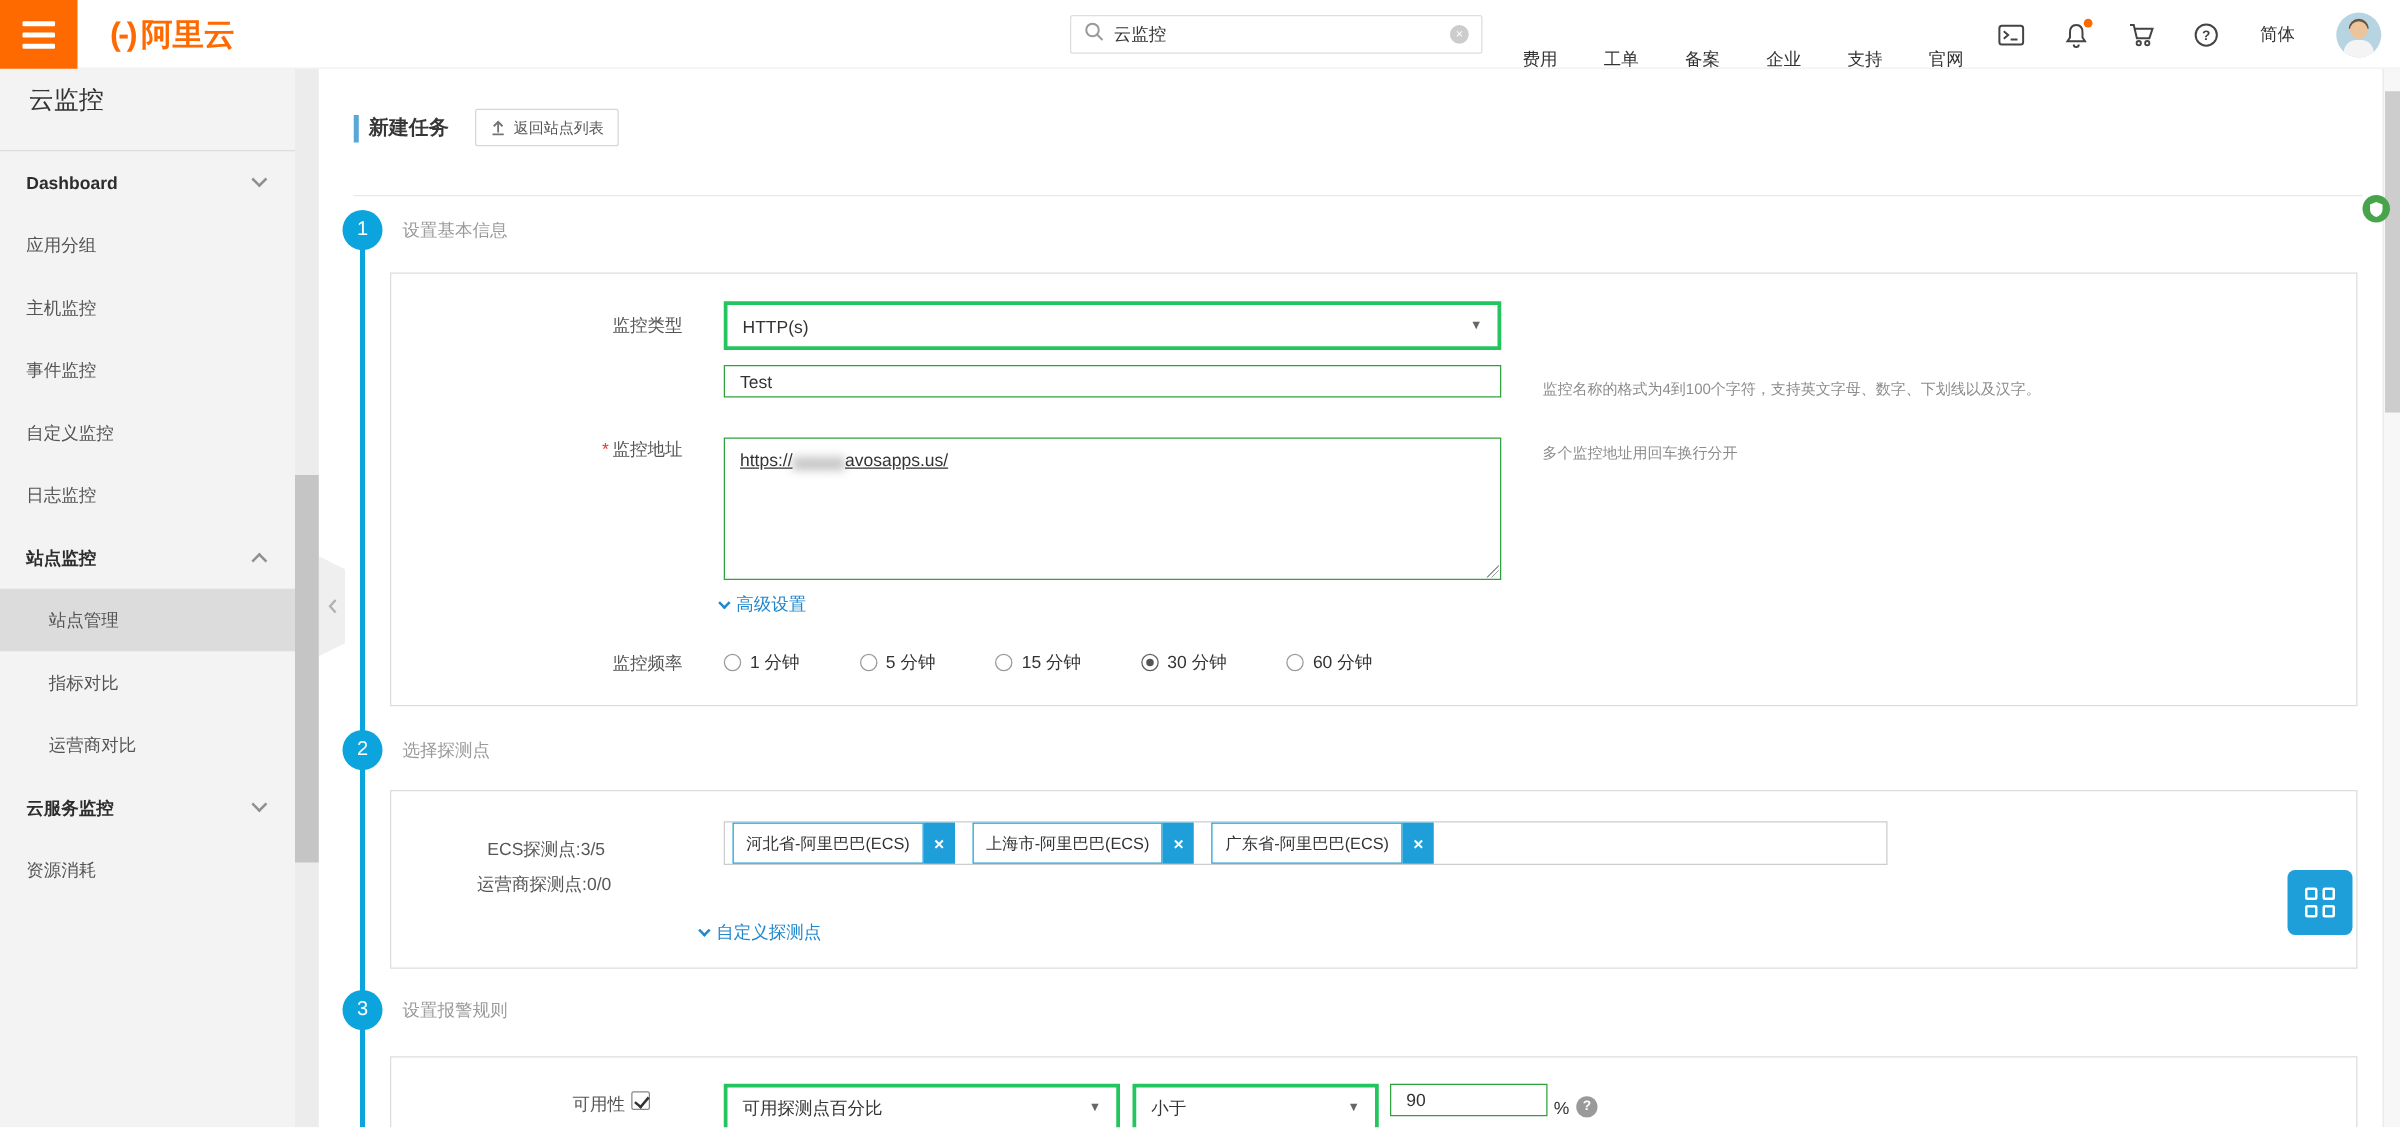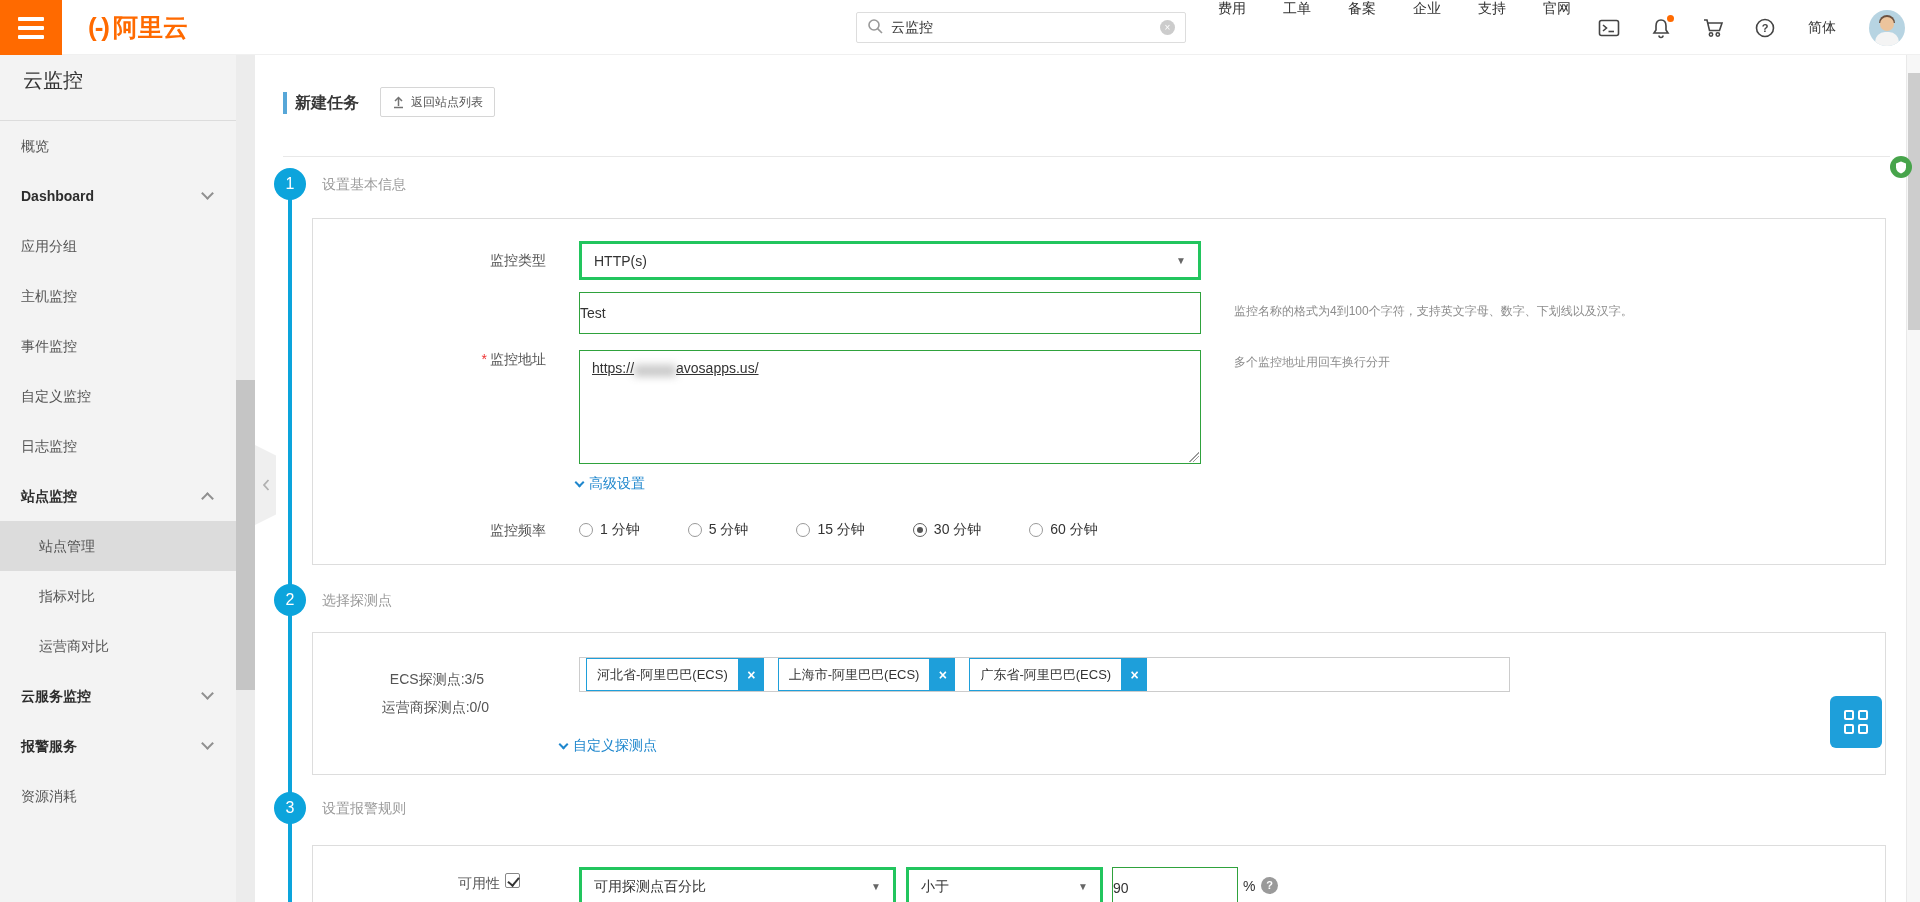--- a/index.html
+++ b/index.html
@@ -12,21 +12,21 @@
   .burger { position:absolute; left:0; top:0; width:62px; height:55px; background:var(--accent,#FF6A00); cursor:pointer;
             display:flex; flex-direction:column; justify-content:center; align-items:center; gap:5px; }
   .burger i { display:block; width:26px; height:4px; background:#fff; border-radius:1px; }
   .logo { position:absolute; left:88px; top:0; height:55px; display:flex; align-items:center; gap:5px; cursor:pointer; }
   .logo .mark { color:var(--accent,#FF6A00); font-size:26px; font-weight:800; letter-spacing:-2px; }
   .logo .txt  { color:var(--accent,#FF6A00); font-size:25px; font-weight:700; }
   .search { position:absolute; left:856px; top:12px; width:330px; height:31px; border:1px solid #ddd; border-radius:2px;
             display:flex; align-items:center; padding:0 10px; gap:8px; background:#fff; cursor:text; }
   .search .val { flex:1; font-size:14px; color:#333; }
   .clear-x { width:15px; height:15px; border-radius:50%; background:#ccc; color:#fff; font-size:10px; line-height:15px; text-align:center; cursor:pointer; }
-  .topnav { position:absolute; left:1218px; top:0; height:57px; display:flex; align-items:flex-start; gap:37px; }
+  .topnav { position:absolute; left:1218px; top:0; height:57px; display:flex; align-items:flex-end; gap:37px; }
   .topnav span { font-size:14px; color:#333; cursor:pointer; white-space:nowrap; }
   .iconbar { position:absolute; left:1598px; top:0; height:55px; display:flex; align-items:center; gap:30px; }
   .tico { position:relative; width:22px; height:22px; cursor:pointer; }
   .tico svg { display:block; }
   .bell-dot { position:absolute; right:-2px; top:-2px; width:7px; height:7px; border-radius:50%; background:var(--accent,#FF6A00); }
   .locale { position:absolute; left:1808px; top:0; height:55px; display:flex; align-items:center; font-size:14px; color:#333; cursor:pointer; }
   .avatar { position:absolute; left:1869px; top:10px; width:36px; height:36px; border-radius:50%; background:#b7d4e2; overflow:hidden; cursor:pointer; }
   .avatar .head { position:absolute; left:11px; top:7px; width:14px; height:14px; border-radius:50%; background:#ecc49c; }
   .avatar .hair { position:absolute; left:10px; top:5px; width:16px; height:8px; border-radius:8px 8px 0 0; background:#6b5140; }
   .avatar .body { position:absolute; left:6px; top:22px; width:24px; height:14px; border-radius:10px 10px 0 0; background:#f4f4f4; }
@@ -63,22 +63,22 @@
   .step-circle { position:absolute; width:32px; height:32px; border-radius:50%; background:var(--step-blue,#0ca4dc); color:#fff;
                  font-size:16px; display:flex; align-items:center; justify-content:center; z-index:2; }
   .step-label { position:absolute; left:322px; height:20px; line-height:20px; font-size:14px; color:#9a9a9a; }
   .panel { position:absolute; left:312px; width:1574px; background:#fff; border:1px solid #ddd; z-index:2; }
 
   .flabel { position:absolute; text-align:right; font-size:14px; color:#555; white-space:nowrap; }
   .req { color:#e33; font-style:normal; margin-right:3px; }
   .sel { position:absolute; height:39px; border:3px solid #22c55e; background:#fff; display:flex; align-items:center;
          padding:0 12px; font-size:14px; color:#333; cursor:pointer; }
   .sel .caret { margin-left:auto; font-size:10px; color:#666; }
-  .tbox { position:absolute; height:42px; border:1px solid var(--green,#2fa23d); background:#fff; display:flex; align-items:center;
-          padding:0 0; font-size:14px; color:#333; cursor:text; }
+  .tbox { position:absolute; height:26px; border:1px solid var(--green,#2fa23d); background:#fff; display:flex; align-items:center;
+          padding:0 12px; font-size:14px; color:#333; cursor:text; }
   .tarea { position:absolute; border:1px solid var(--green,#2fa23d); background:#fff; padding:9px 12px; font-size:14px; color:#333; cursor:text;text-decoration:underline; }
   .tarea .rsz { position:absolute; right:1px; bottom:1px; width:10px; height:10px;
                 background:linear-gradient(135deg,transparent 50%,#999 50%,#999 56%,transparent 56%,transparent 68%,#999 68%,#999 74%,transparent 74%); }
   .masked { filter:blur(4px); color:#666; }
   .helper { position:absolute; font-size:12px; color:#8c8c8c; white-space:nowrap; }
   .blink { position:absolute; display:flex; align-items:center; gap:6px; font-size:14px; color:var(--link-blue,#1f87cd); cursor:pointer; }
   .blink .bchev { display:inline-block; width:7px; height:7px; border-right:2px solid var(--link-blue,#1f87cd);
                   border-bottom:2px solid var(--link-blue,#1f87cd); transform:rotate(45deg); margin-top:-3px; }
   .radios { position:absolute; display:flex; align-items:center; gap:48px; }
   .radio { display:flex; align-items:center; gap:7px; font-size:14px; color:#333; cursor:pointer; }
@@ -179,33 +179,31 @@
     <div class="avatar">
       <span class="hair"></span>
       <span class="head"></span>
       <span class="body"></span>
     </div>
   </header>
 
   <aside class="sidebar">
     <div class="side-title">云监控</div>
     <ul class="side-list">
-      <li>概览</li>
       <li class="group"><span>Dashboard</span><i class="chev down"></i></li>
       <li>应用分组</li>
       <li>主机监控</li>
       <li>事件监控</li>
       <li>自定义监控</li>
       <li>日志监控</li>
       <li class="group"><span>站点监控</span><i class="chev up"></i></li>
       <li class="child active">站点管理</li>
       <li class="child">指标对比</li>
       <li class="child">运营商对比</li>
       <li class="group"><span>云服务监控</span><i class="chev down"></i></li>
-      <li class="group"><span>报警服务</span><i class="chev down"></i></li>
       <li>资源消耗</li>
     </ul>
   </aside>
   <div class="side-scroll">
       <div class="side-thumb"></div>
     </div>
   <div class="collapse">
     <svg width="10" height="14" viewBox="0 0 10 14">
         <polyline points="7.5,2 3,7 7.5,12" fill="none" stroke="#b0b0b0" stroke-width="1.8"></polyline>
       </svg>

